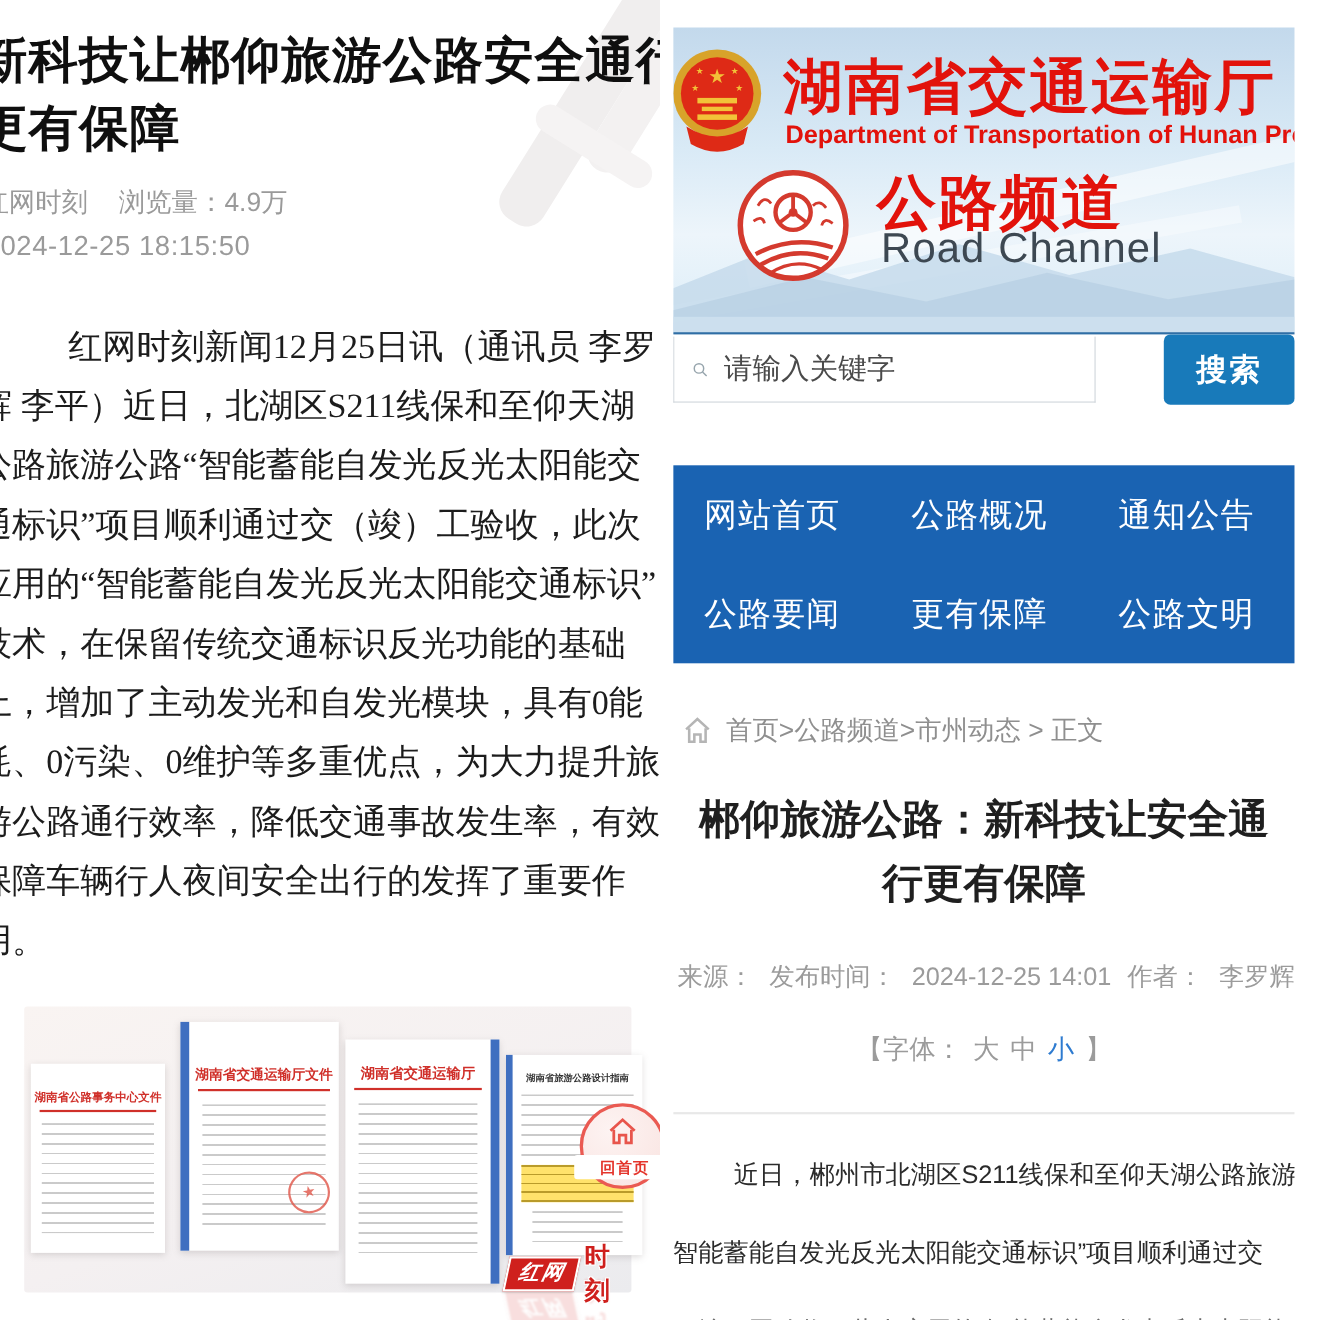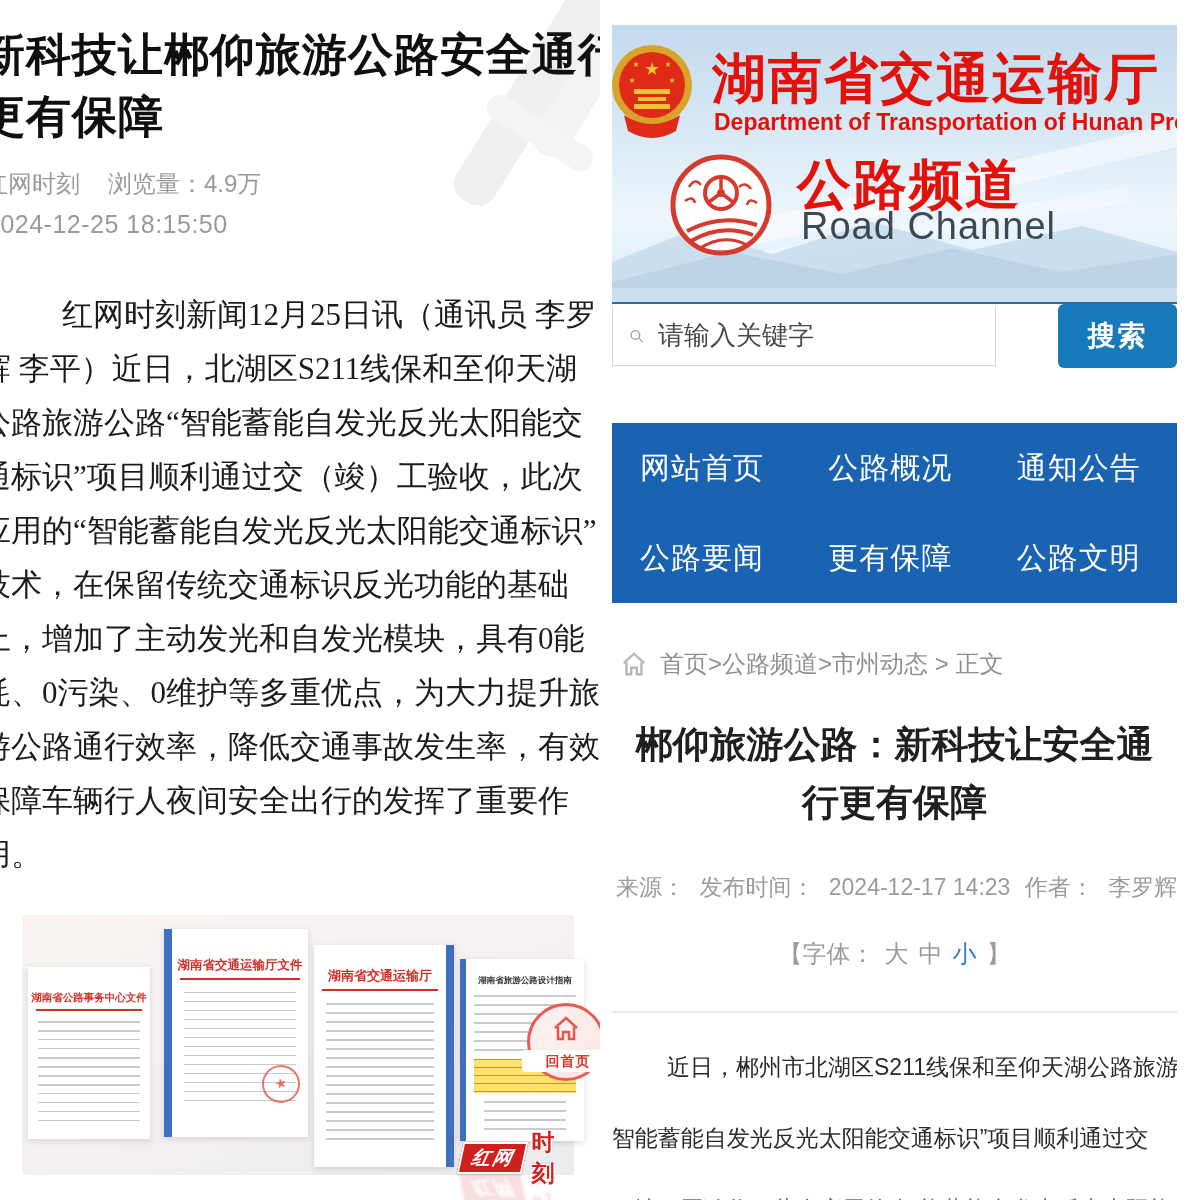--- a/index.html
+++ b/index.html
@@ -30,21 +30,21 @@
   
   .lp-figure{position:absolute;left:42px;top:915px;width:552px;height:260px;z-index:2;
     background:linear-gradient(160deg,#f9f4f2 0%,#f4f0f1 55%,#ebebee 100%);border-radius:3px;}
   .doc{position:absolute;background:#fff;box-shadow:0 2px 6px rgba(120,110,110,0.25);}
   .doc .dtitle{text-align:center;font-weight:bold;white-space:nowrap;overflow:hidden;}
   .doc .redline{height:2px;background:#d0302a;margin:4px 8px;}
   .flines{background:repeating-linear-gradient(#bdbdbd 0 1.5px, transparent 1.5px 9px);opacity:.8;}
   .doc1{left:6px;top:52px;width:122px;height:172px;}
   .doc1 .dtitle{margin-top:24px;font-size:10.5px;color:#d0302a;}
   .doc2{left:142px;top:14px;width:136px;height:208px;border-left:8px solid #3f6fc0;}
-  .doc2 .dtitle{margin-top:28px;font-size:12.5px;color:#d0302a;}
+  .doc2 .dtitle{margin-top:40px;font-size:12.5px;color:#d0302a;}
   .doc3{left:292px;top:30px;width:132px;height:222px;border-right:8px solid #3f6fc0;}
   .doc3 .dtitle{margin-top:22px;font-size:13px;color:#d0302a;}
   .doc4{left:438px;top:44px;width:118px;height:182px;border-left:6px solid #3f6fc0;}
   .doc4 .dtitle{margin-top:16px;font-size:8.5px;color:#333;}
   .stamp{position:absolute;right:8px;bottom:34px;width:34px;height:34px;border:2px solid #e05548;border-radius:50%;
     color:#e05548;font-size:14px;line-height:32px;text-align:center;opacity:.8;transform:rotate(-12deg);}
   .hl{background:#ffe26b;height:34px;margin:6px 8px;
     background-image:repeating-linear-gradient(#b99b2a 0 1.5px, transparent 1.5px 8px);background-color:#ffe26b;}
   .home-badge{position:absolute;left:505px;top:88px;width:72px;height:72px;border:3px solid #ea5a52;border-radius:50%;
     background:radial-gradient(circle at 35% 30%, #fdf3f2, #f9e3e0);z-index:3;}
@@ -255,21 +255,21 @@
   </div>
 
   <div class="r-title">
     <div>郴仰旅游公路：新科技让安全通</div>
     <div>行更有保障</div>
   </div>
 
   <div class="r-meta">
     <span>来源：</span>
     <span>发布时间：</span>
-    <span>2024-12-17 14:23</span>
+    <span>2024-12-25 14:01</span>
     <span>作者：</span>
     <span>李罗辉、李平</span>
   </div>
 
   <div class="r-fontrow">
     <span>【字体：</span><span>大</span><span>中</span><span class="font-small-blue">小</span><span>】</span>
   </div>
 
   <div class="r-divider"></div>
 

